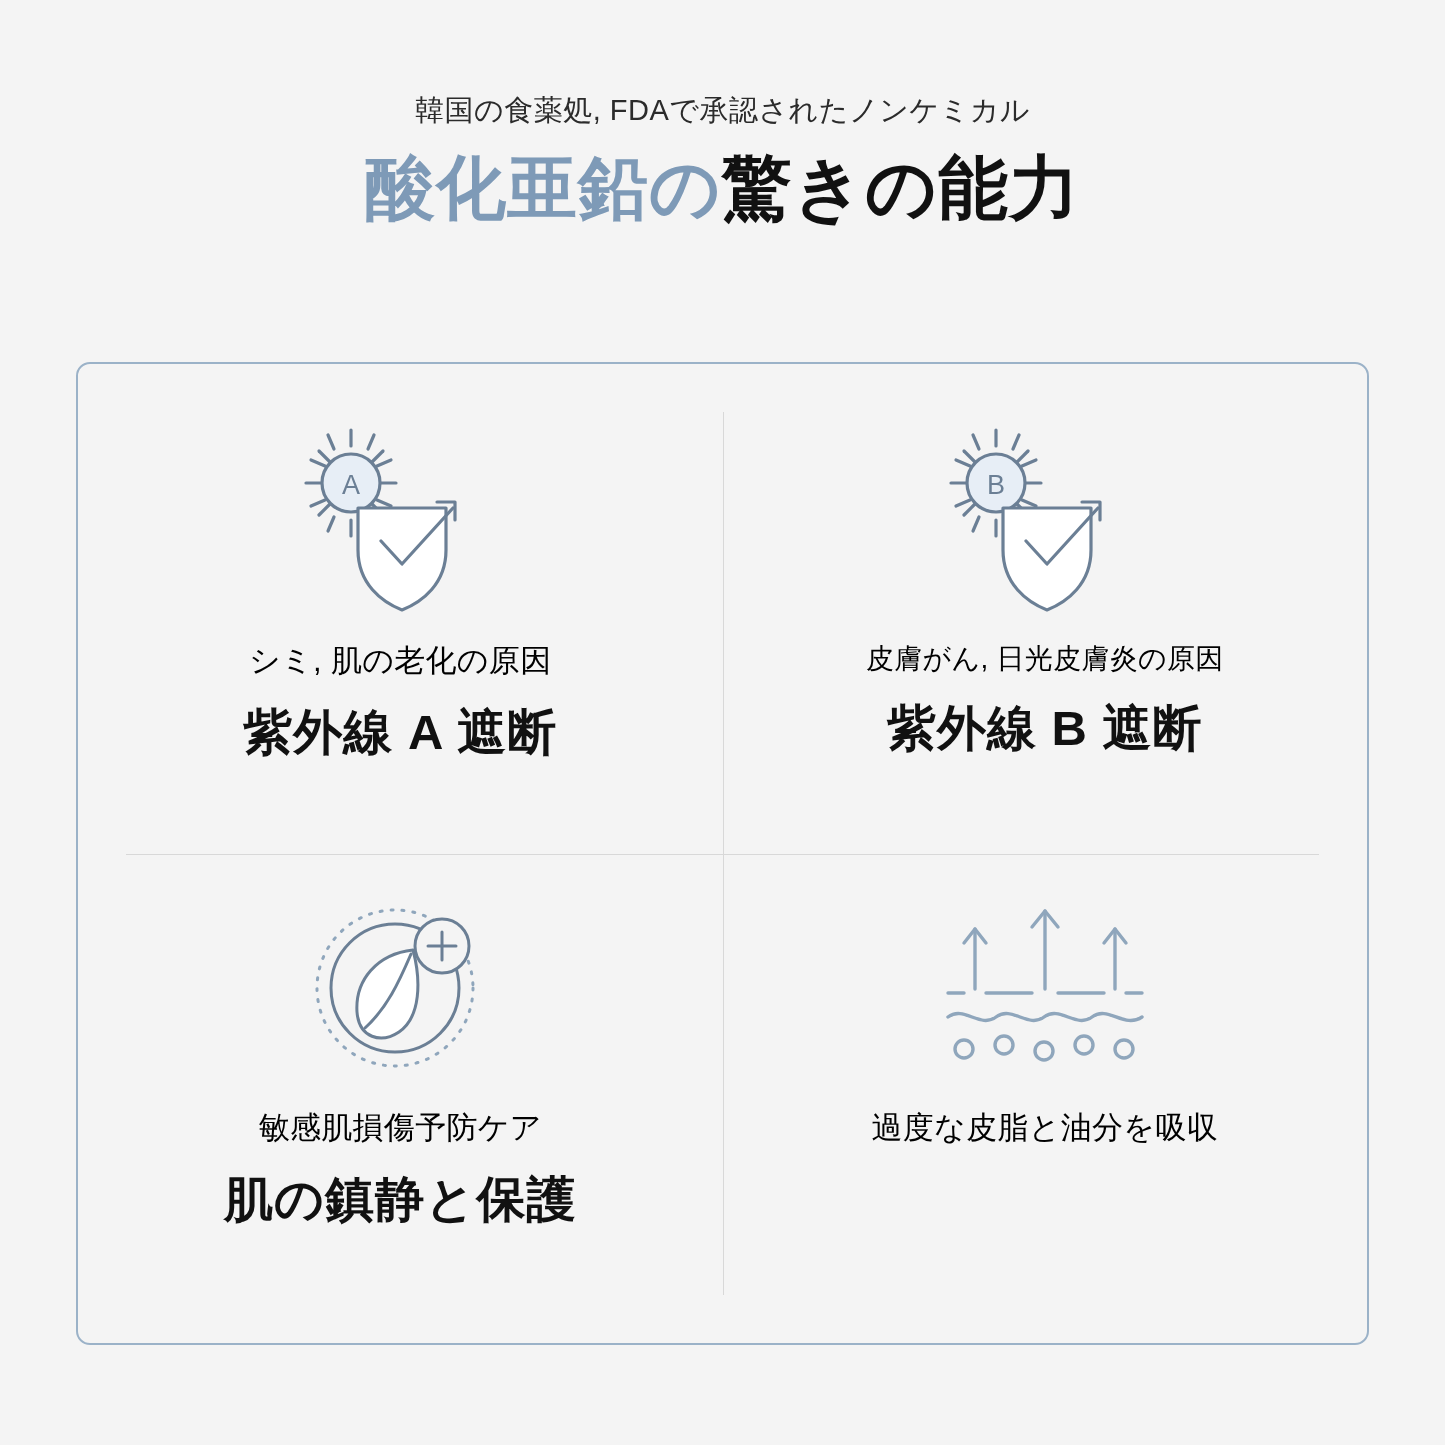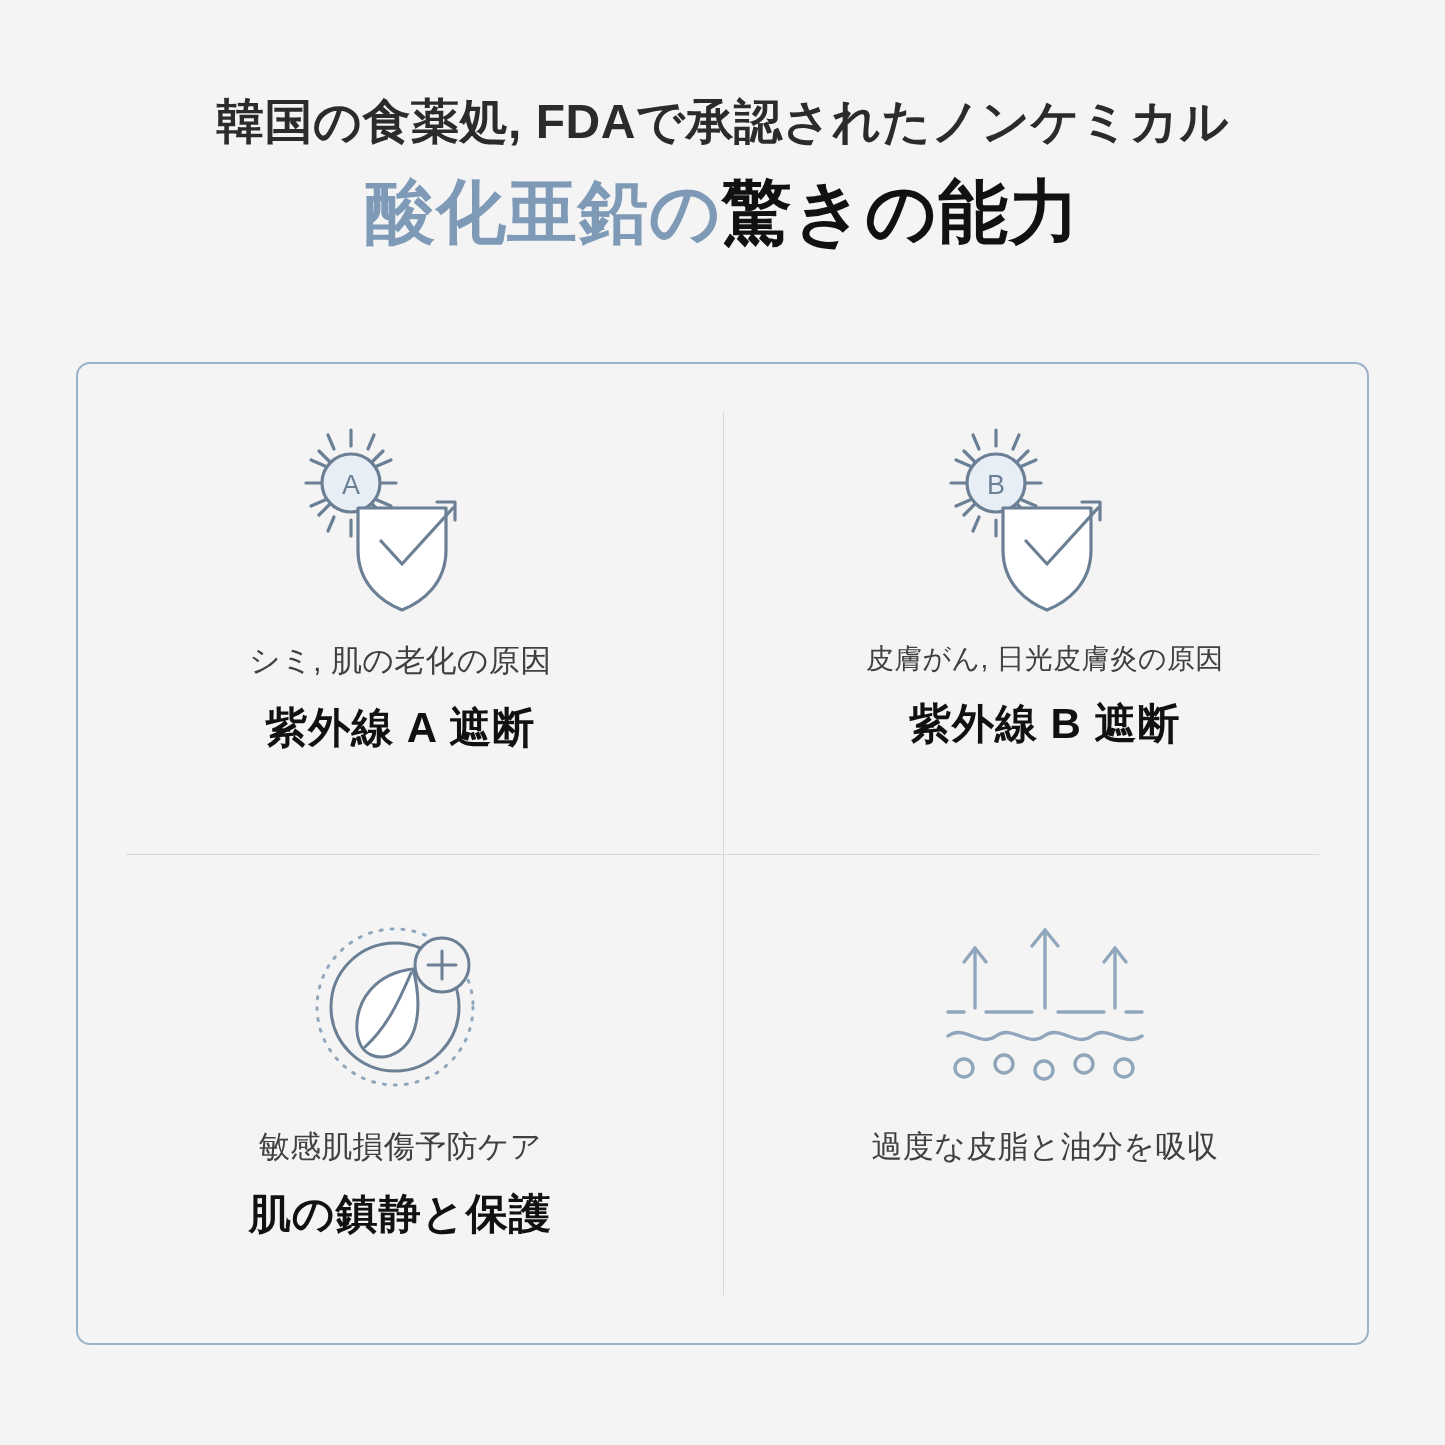--- a/index.html
+++ b/index.html
@@ -24,22 +24,22 @@
     overflow: hidden;
   }
 
   
   .header {
     padding-top: 92px;
     text-align: center;
   }
 
   .kicker {
-    font-size: 48px;
-    font-weight: 700;
+    font-size: 29px;
+    font-weight: 400;
     color: #2b2b2b;
     letter-spacing: 0.5px;
     line-height: 1.25;
   }
 
   .headline {
     margin-top: 18px;
     font-size: 70px;
     font-weight: 700;
     letter-spacing: 1px;
@@ -89,40 +89,40 @@
   }
 
   .cell {
     display: flex;
     flex-direction: column;
     align-items: center;
     justify-content: flex-start;
     padding-top: 48px;
   }
 
-  .cell.bottom { padding-top: 44px; }
+  .cell.bottom { padding-top: 25px; }
 
   .icon-wrap {
     height: 218px;
     display: flex;
     align-items: center;
     justify-content: center;
   }
 
   .cell-sub {
     margin-top: 10px;
     font-size: 31px;
-    color: #404040;
+    color: #000000;
     font-weight: 400;
     letter-spacing: 0.3px;
   }
 
   .cell-title {
     margin-top: 18px;
-    font-size: 42px;
+    font-size: 49px;
     font-weight: 700;
     color: #111111;
     letter-spacing: 1px;
   }
 
   .sub-b { font-size: 28px; }
 </style>
 </head>
 <body>
 

